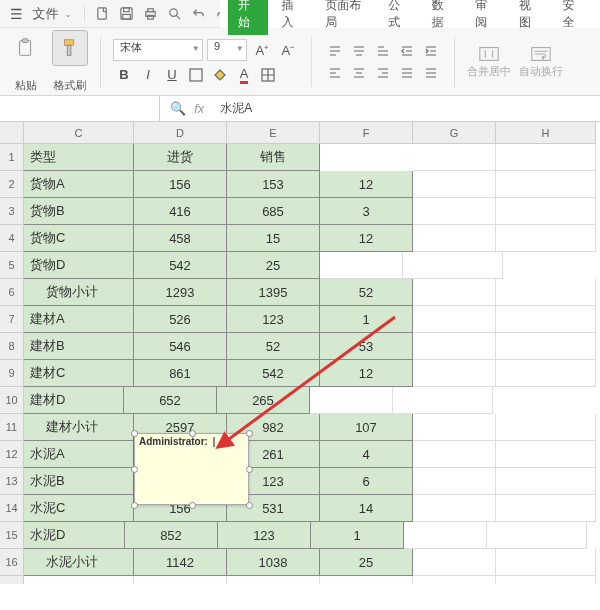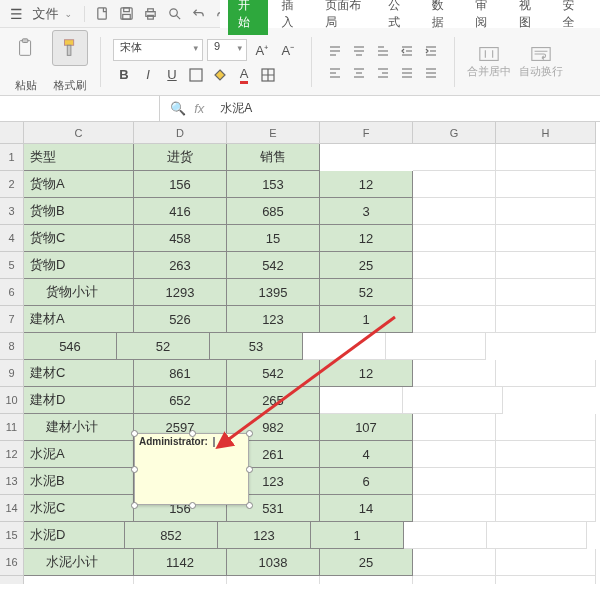--- a/index.html
+++ b/index.html
@@ -300,21 +300,20 @@
       <div class="row">
         <div class="cell green" style="width: 110px;">货物C</div>
         <div class="cell green center" style="width: 93px;">458</div>
         <div class="cell green center" style="width: 93px;">15</div>
         <div class="cell green center" style="width: 93px;">12</div>
         <div class="cell" style="width: 83px;"></div>
         <div class="cell" style="width: 100px;"></div>
       </div>
       <div class="row">
         <div class="cell green" style="width: 110px;">货物D</div>
-        <div class="cell green center" style="width: 93px;">263</div>
         <div class="cell green center" style="width: 93px;">542</div>
         <div class="cell green center" style="width: 93px;">25</div>
         <div class="cell" style="width: 83px;"></div>
         <div class="cell" style="width: 100px;"></div>
       </div>
       <div class="row">
         <div class="cell green subtotal" style="width: 110px;">货物小计</div>
         <div class="cell green center" style="width: 93px;">1293</div>
         <div class="cell green center" style="width: 93px;">1395</div>
         <div class="cell green center" style="width: 93px;">52</div>
@@ -323,36 +322,37 @@
       </div>
       <div class="row">
         <div class="cell green" style="width: 110px;">建材A</div>
         <div class="cell green center" style="width: 93px;">526</div>
         <div class="cell green center" style="width: 93px;">123</div>
         <div class="cell green center" style="width: 93px;">1</div>
         <div class="cell" style="width: 83px;"></div>
         <div class="cell" style="width: 100px;"></div>
       </div>
       <div class="row">
+        <div class="cell green" style="width: 110px;">建材B</div>
         <div class="cell green center" style="width: 93px;">546</div>
         <div class="cell green center" style="width: 93px;">52</div>
         <div class="cell green center" style="width: 93px;">53</div>
         <div class="cell" style="width: 83px;"></div>
         <div class="cell" style="width: 100px;"></div>
       </div>
       <div class="row">
         <div class="cell green" style="width: 110px;">建材C</div>
         <div class="cell green center" style="width: 93px;">861</div>
         <div class="cell green center" style="width: 93px;">542</div>
         <div class="cell green center" style="width: 93px;">12</div>
         <div class="cell" style="width: 83px;"></div>
         <div class="cell" style="width: 100px;"></div>
       </div>
       <div class="row">
-        <div class="cell green" style="width: 110px;">建材D</div>
+        <div class="cell green" style="width: 100px;">建材D</div>
         <div class="cell green center" style="width: 93px;">652</div>
         <div class="cell green center" style="width: 93px;">265</div>
         <div class="cell" style="width: 83px;"></div>
         <div class="cell" style="width: 100px;"></div>
       </div>
       <div class="row">
         <div class="cell green subtotal" style="width: 110px;">建材小计</div>
         <div class="cell green center" style="width: 93px;">2597</div>
         <div class="cell green center" style="width: 93px;">982</div>
         <div class="cell green center" style="width: 93px;">107</div>

